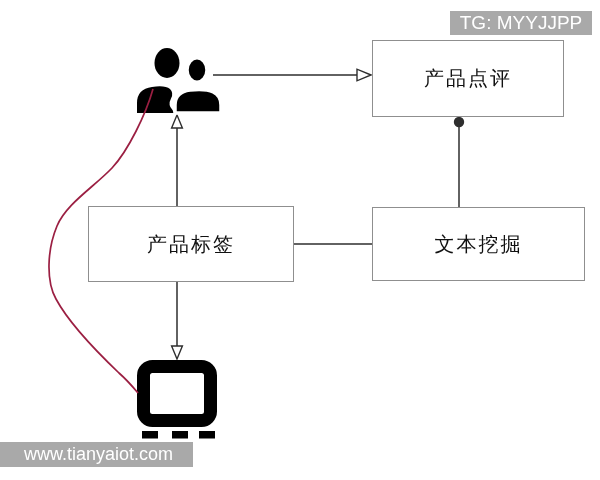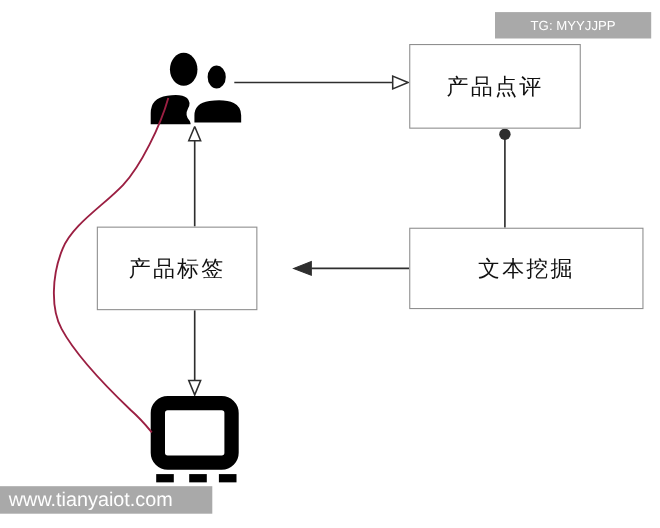--- a/index.html
+++ b/index.html
@@ -36,35 +36,35 @@
     position: absolute;
     background: #ffffff;
     border: 1px solid var(--node_border);
     display: flex;
     align-items: center;
     justify-content: center;
     font-size: 20px;
     letter-spacing: 2px;
     color: var(--node_text);
   }
-  .node-review  { left: 372px; top: 40px;  width: 156px; height: 77px; }
-  .node-tags    { left: 88px;  top: 206px; width: 146px; height: 76px; }
+  .node-review  { left: 372px; top: 40px;  width: 192px; height: 77px; }
+  .node-tags    { left: 88px;  top: 206px; width: 206px; height: 76px; }
   .node-mining  { left: 372px; top: 207px; width: 213px; height: 74px; }
 
   .watermark {
     position: absolute;
     background: var(--watermark_bg);
     color: var(--watermark_text);
-    font-size: 12px;
+    font-size: 19px;
     display: flex;
     align-items: center;
     white-space: nowrap;
   }
   .wm-top    { left: 450px; top: 11px; width: 142px; height: 24px; justify-content: center; }
-  .wm-bottom { left: 0; top: 442px; width: 193px; height: 25px; padding-left: 8px; font-size: 18px; }
+  .wm-bottom { left: 0; top: 442px; width: 193px; height: 25px; padding-left: 24px; font-size: 18px; }
 </style>
 </head>
 <body>
 
 <div class="canvas">
 
   <svg class="diagram-svg" viewBox="0 0 600 480">
 
     <g>
       <line class="connector" x1="213" y1="75" x2="357" y2="75"></line>

